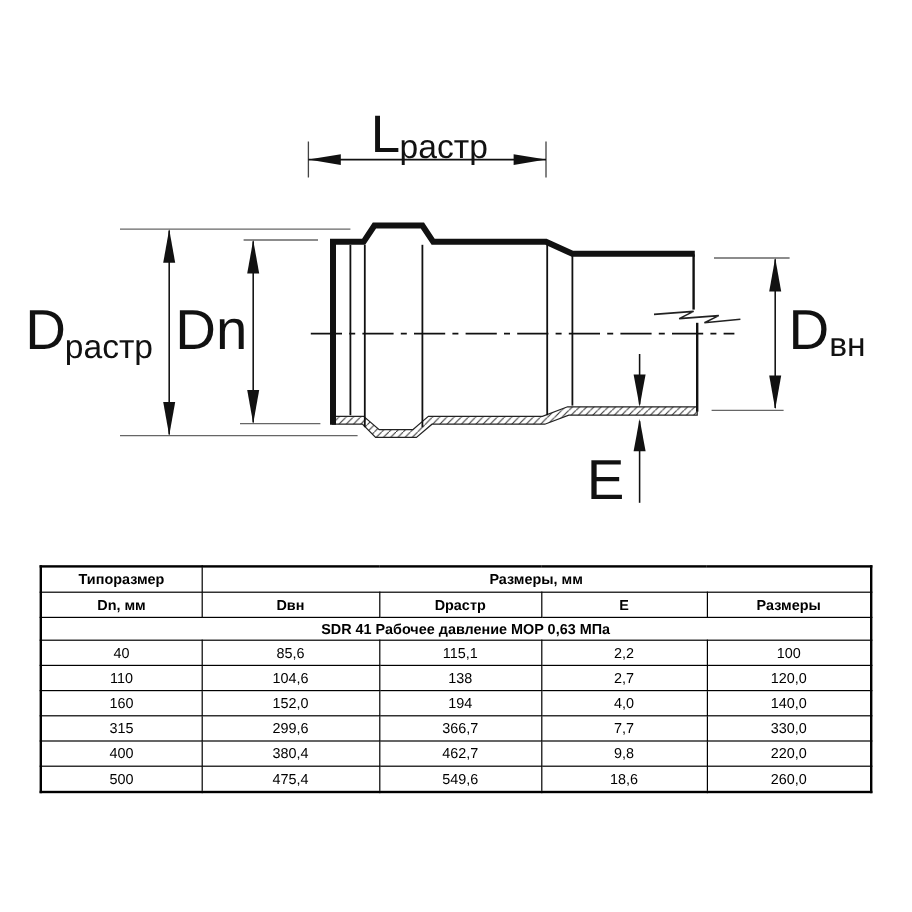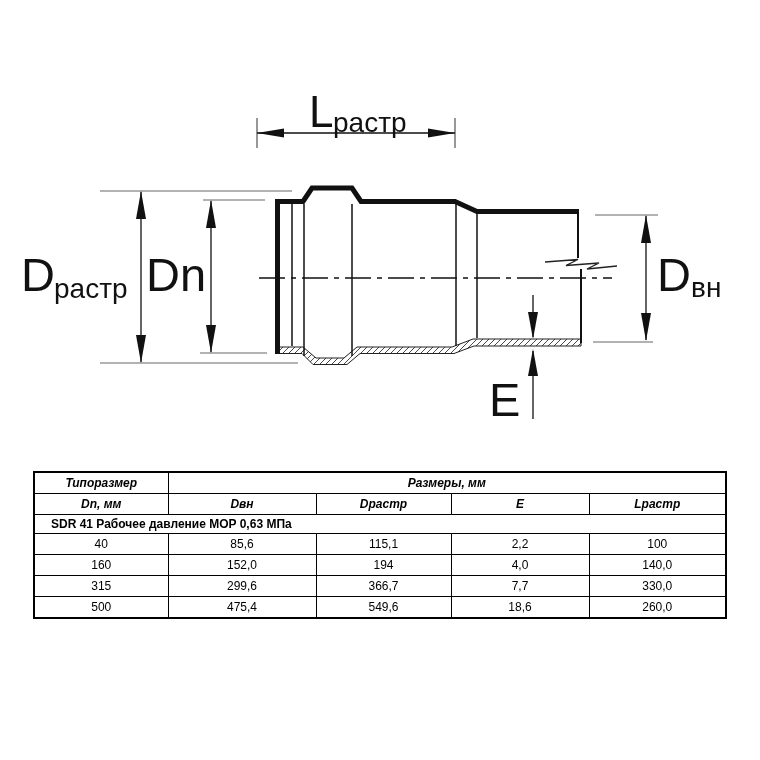--- a/index.html
+++ b/index.html
@@ -17,23 +17,23 @@
     position:absolute;left:33px;top:471px;width:692px;
     border-collapse:collapse;table-layout:fixed;
     border:2px solid #000;
     font-size:12px;line-height:1;
   }
   table.dims td, table.dims th{
     border:1px solid #000;
     padding:0;height:20px;text-align:center;vertical-align:middle;
     overflow:hidden;white-space:nowrap;
   }
-  table.dims th{font-weight:bold;font-style:italic;}
+  table.dims th{font-weight:bold;}
   tr.section-row td{
-    text-align:left;font-weight:bold;height:18px;padding-left:16px;
+    text-align:center;font-weight:bold;height:18px;padding-left:16px;
   }
 </style>
 </head>
 <body>
 
 <div class="stage">
 
   <svg width="760" height="460" viewBox="0 0 760 460">
     <defs>
       <pattern id="hatch" patternUnits="userSpaceOnUse" width="6" height="6">
@@ -126,47 +126,61 @@
     <tbody>
       <tr>
         <th>Типоразмер</th>
         <th colspan="4">Размеры, мм</th>
       </tr>
       <tr>
         <th>Dn, мм</th>
         <th>Dвн</th>
         <th>Dрастр</th>
         <th>E</th>
-        <th>Lрастр</th>
+        <th>Размеры</th>
       </tr>
       <tr class="section-row">
         <td colspan="5">SDR 41 Рабочее давление MOP 0,63 МПа</td>
       </tr>
       <tr>
         <td>40</td>
         <td>85,6</td>
         <td>115,1</td>
         <td>2,2</td>
         <td>100</td>
+      </tr>
+      <tr>
+        <td>110</td>
+        <td>104,6</td>
+        <td>138</td>
+        <td>2,7</td>
+        <td>120,0</td>
       </tr>
       <tr>
         <td>160</td>
         <td>152,0</td>
         <td>194</td>
         <td>4,0</td>
         <td>140,0</td>
       </tr>
       <tr>
         <td>315</td>
         <td>299,6</td>
         <td>366,7</td>
         <td>7,7</td>
         <td>330,0</td>
       </tr>
       <tr>
+        <td>400</td>
+        <td>380,4</td>
+        <td>462,7</td>
+        <td>9,8</td>
+        <td>220,0</td>
+      </tr>
+      <tr>
         <td>500</td>
         <td>475,4</td>
         <td>549,6</td>
         <td>18,6</td>
         <td>260,0</td>
       </tr>
     </tbody>
   </table>
 
 </div>

